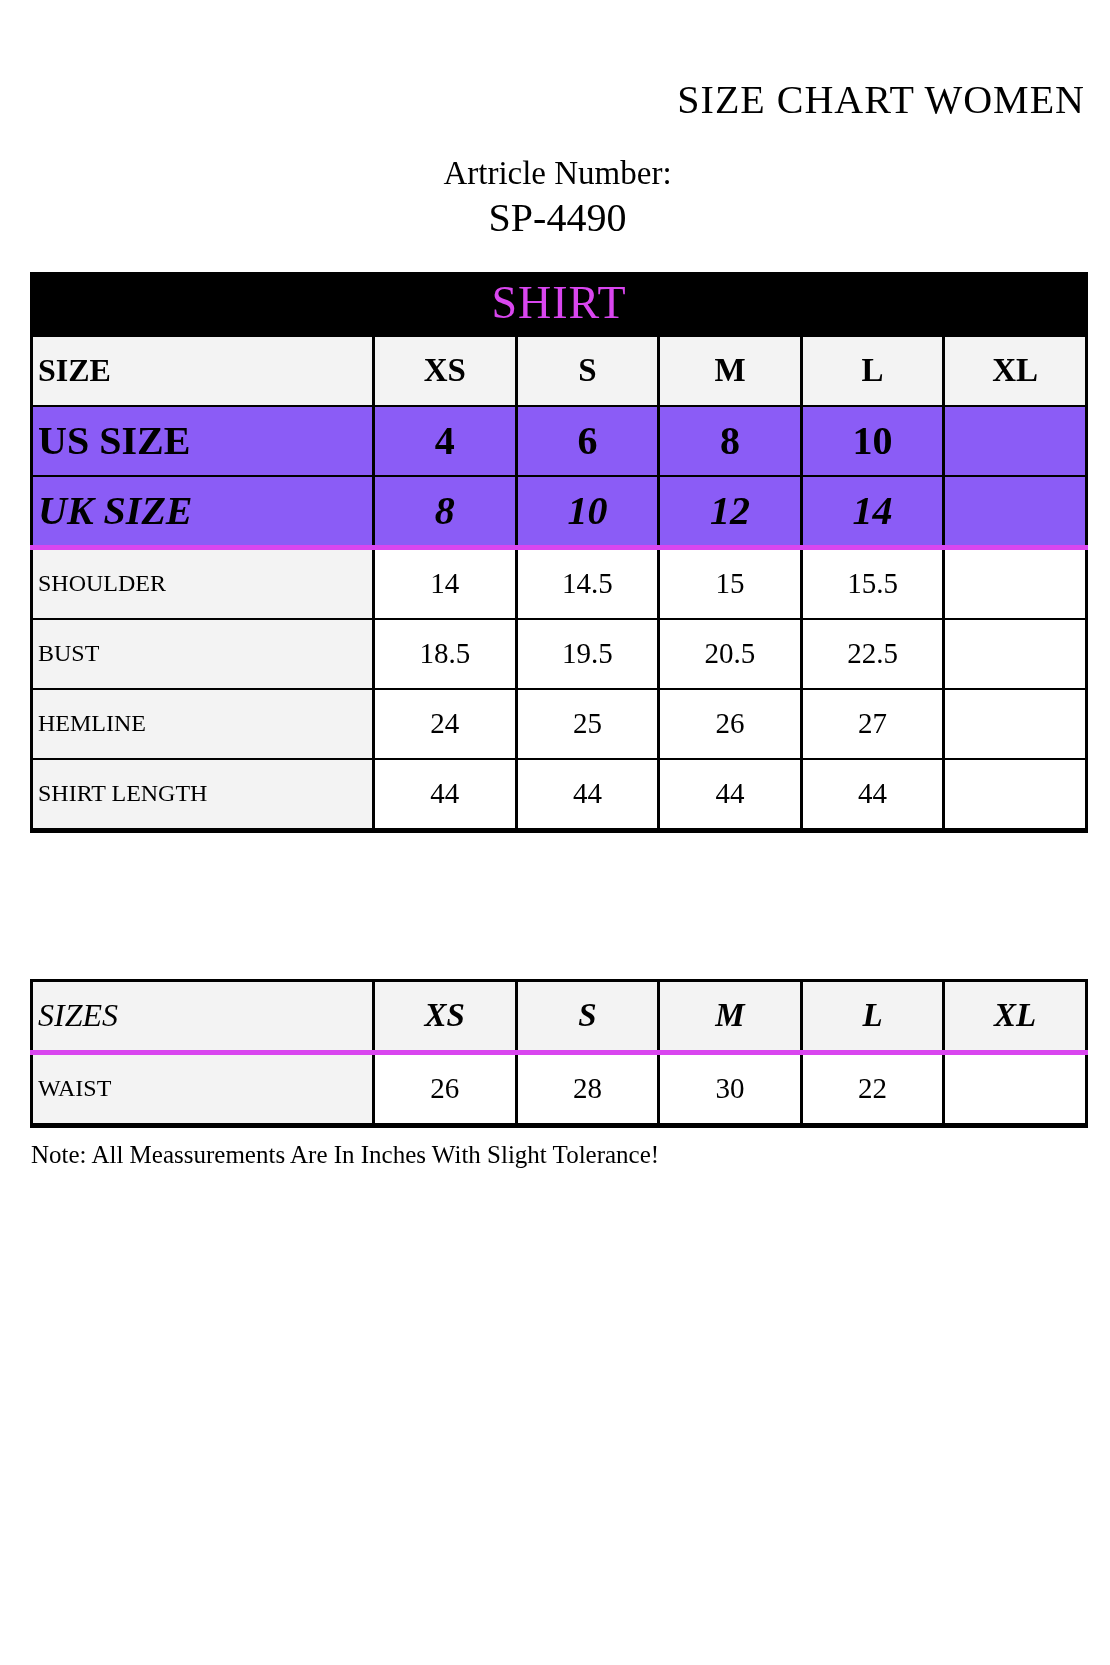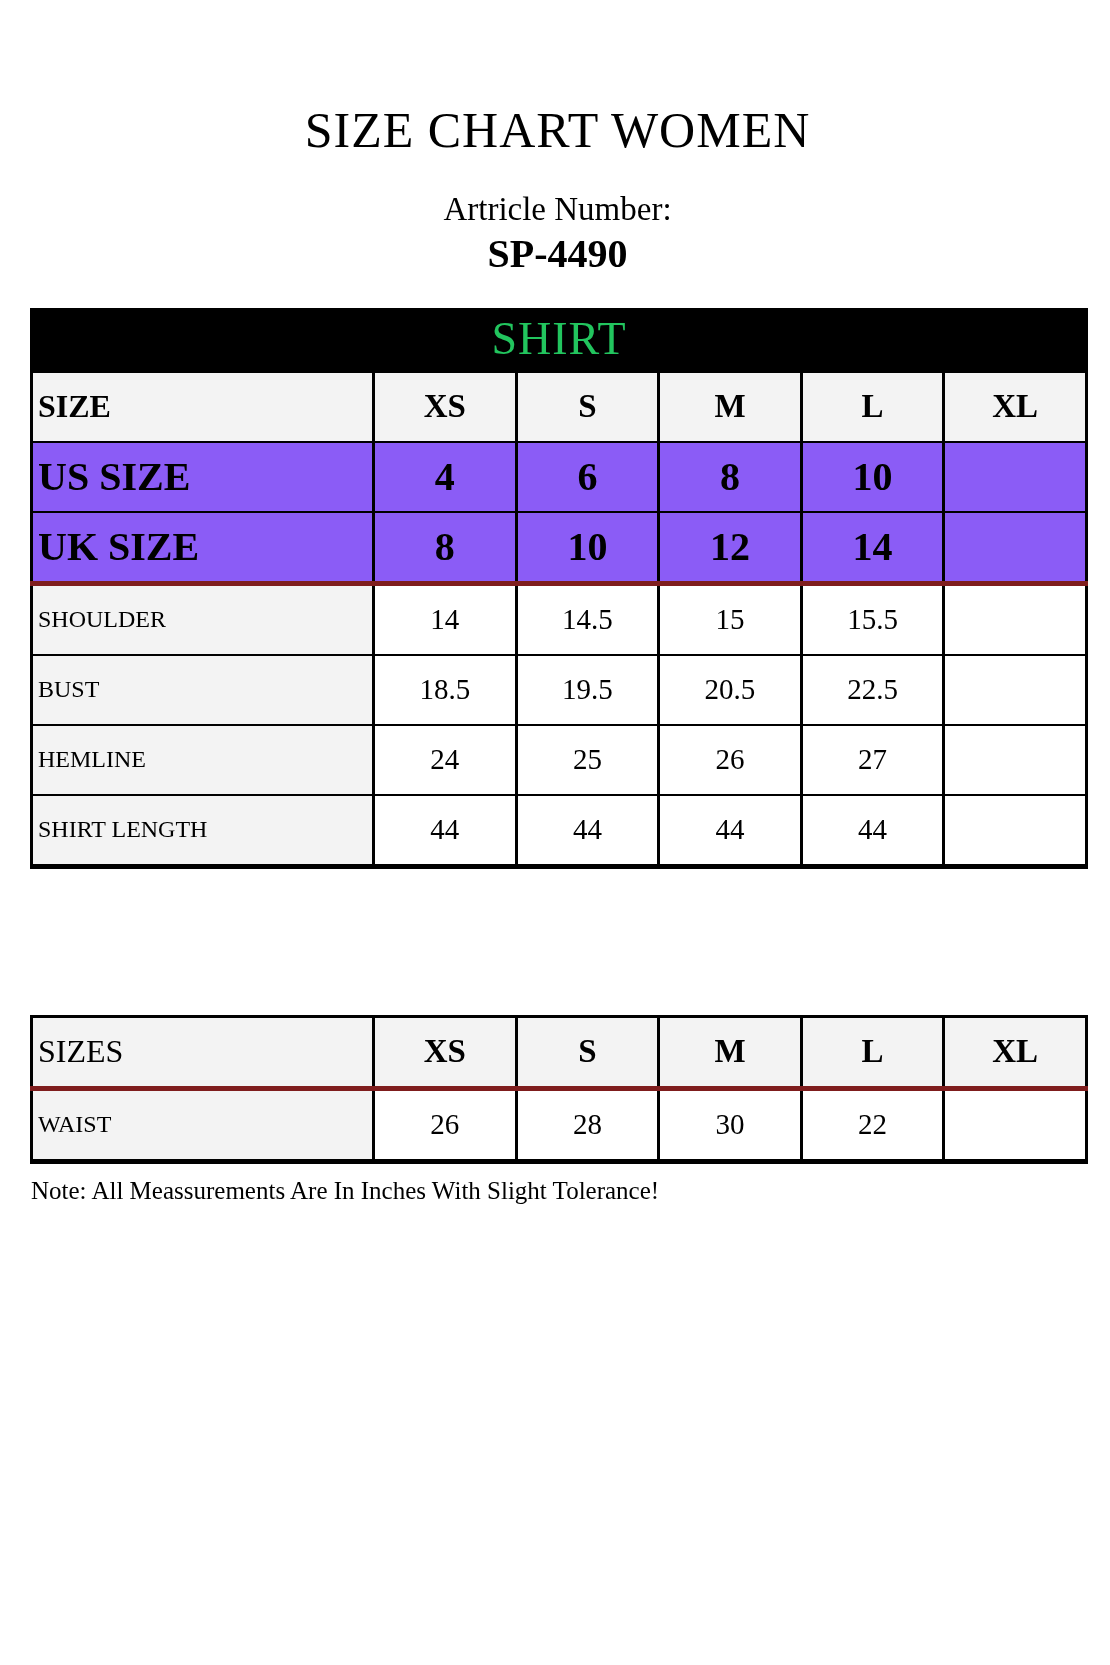--- a/index.html
+++ b/index.html
@@ -14,50 +14,51 @@
     color: #000000;
     overflow: hidden;
   }
   .doc-header {
     width: 1055px;
     margin-left: 30px;
     text-align: center;
   }
   .page-title {
     margin: 0;
-    padding-top: 100px;
-    font-size: 50px;
+    padding-top: 76px;
+    font-size: 40px;
     font-weight: normal;
     line-height: 1.2;
     letter-spacing: 1px;
+    text-align: right;
   }
   .article-label {
     margin: 30px 0 0 0;
     font-size: 33px;
     line-height: 1.2;
   }
   .article-number {
     margin: 0;
     font-size: 40px;
-    font-weight: bold;
+    font-weight: normal;
     line-height: 1.2;
   }
   table.size-table {
     border-collapse: collapse;
     table-layout: fixed;
     width: 1055px;
     margin-left: 30px;
     border: 3px solid #000000;
     border-bottom-width: 5px;
   }
   table.size-table.shirt { margin-top: 30px; }
   table.size-table.trouser { margin-top: 146px; }
   table.size-table caption {
     background: #000000;
-    color: #22c55e;
+    color: #d946ef;
     height: 62px;
     line-height: 62px;
     font-size: 46px;
     text-align: center;
     letter-spacing: 1px;
   }
   td {
     border: 2px solid #000000;
     height: 66px;
     vertical-align: middle;
@@ -82,21 +83,21 @@
     font-size: 40px;
   }
   tr.meas td {
     background: #ffffff;
     font-size: 29px;
   }
   tr.meas td.lbl {
     background: #f3f3f3;
     font-size: 24px;
   }
-  tr.thick td { border-bottom: 5px solid #7f1d1d; }
+  tr.thick td { border-bottom: 5px solid #d946ef; font-style: italic; }
   .note {
     margin: 12px 0 0 31px;
     font-size: 25px;
     line-height: 1.2;
   }
 </style>
 </head>
 <body>
 
 <div class="doc-header">

